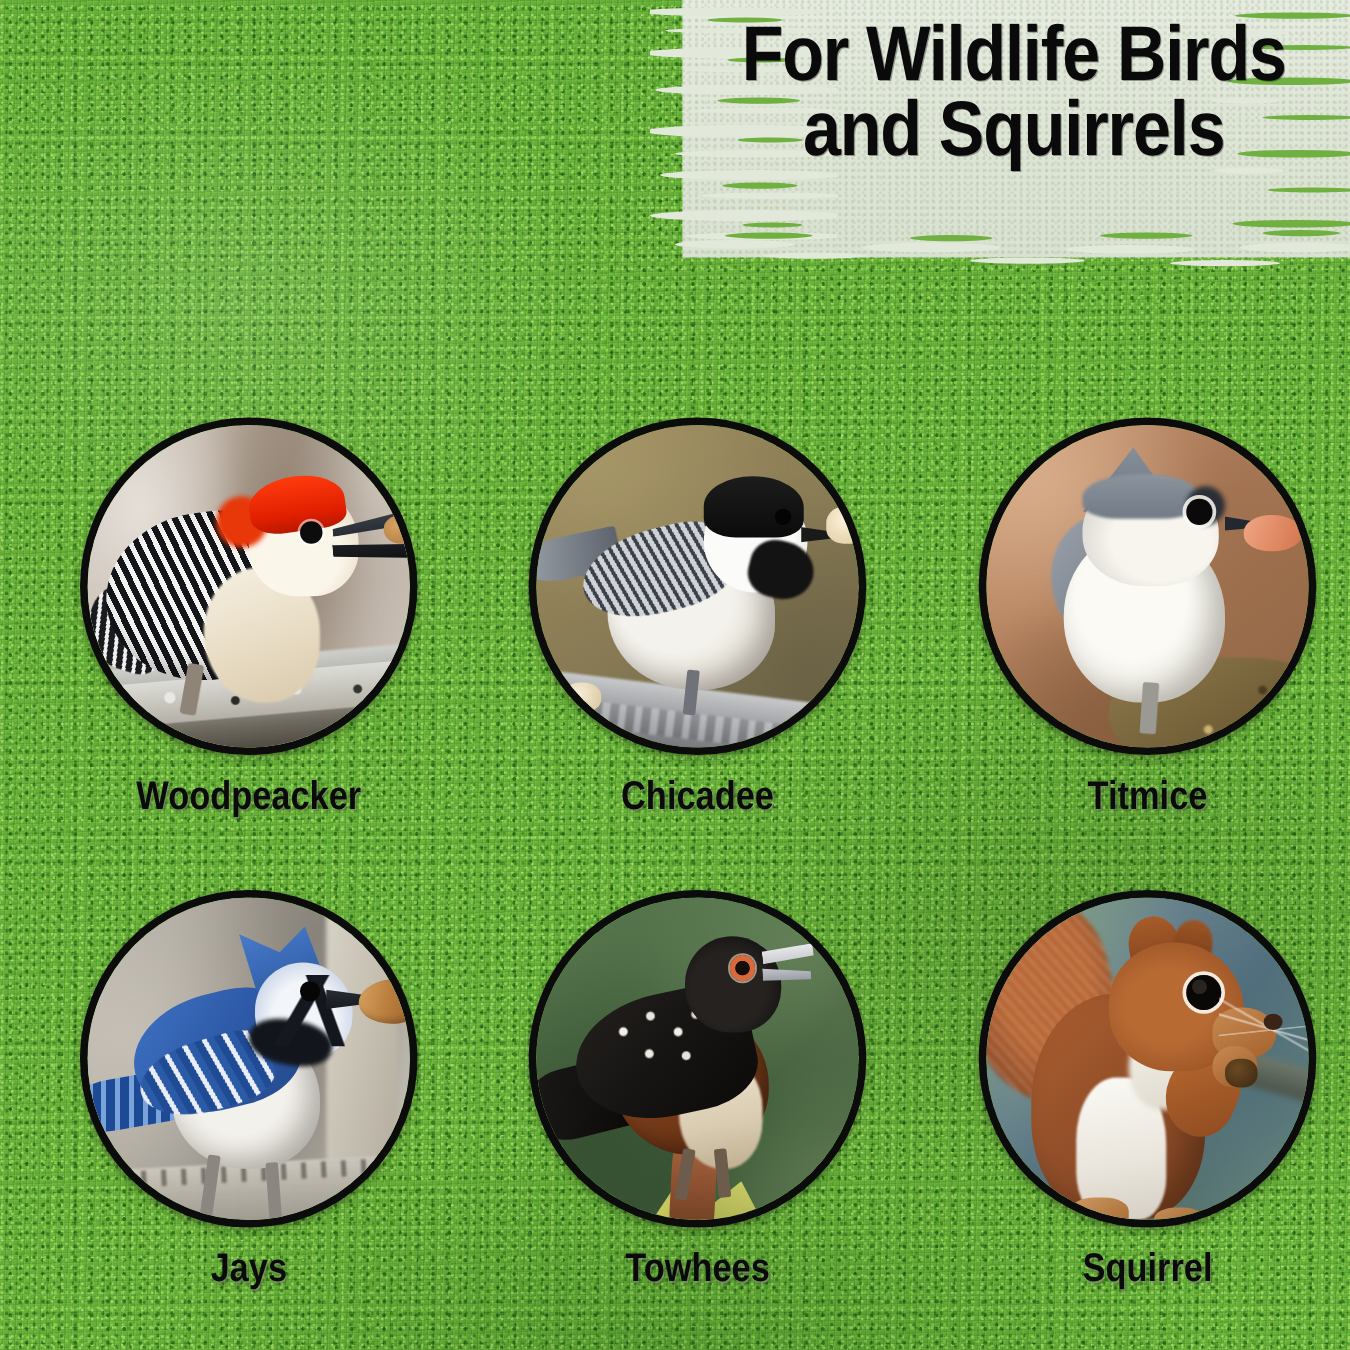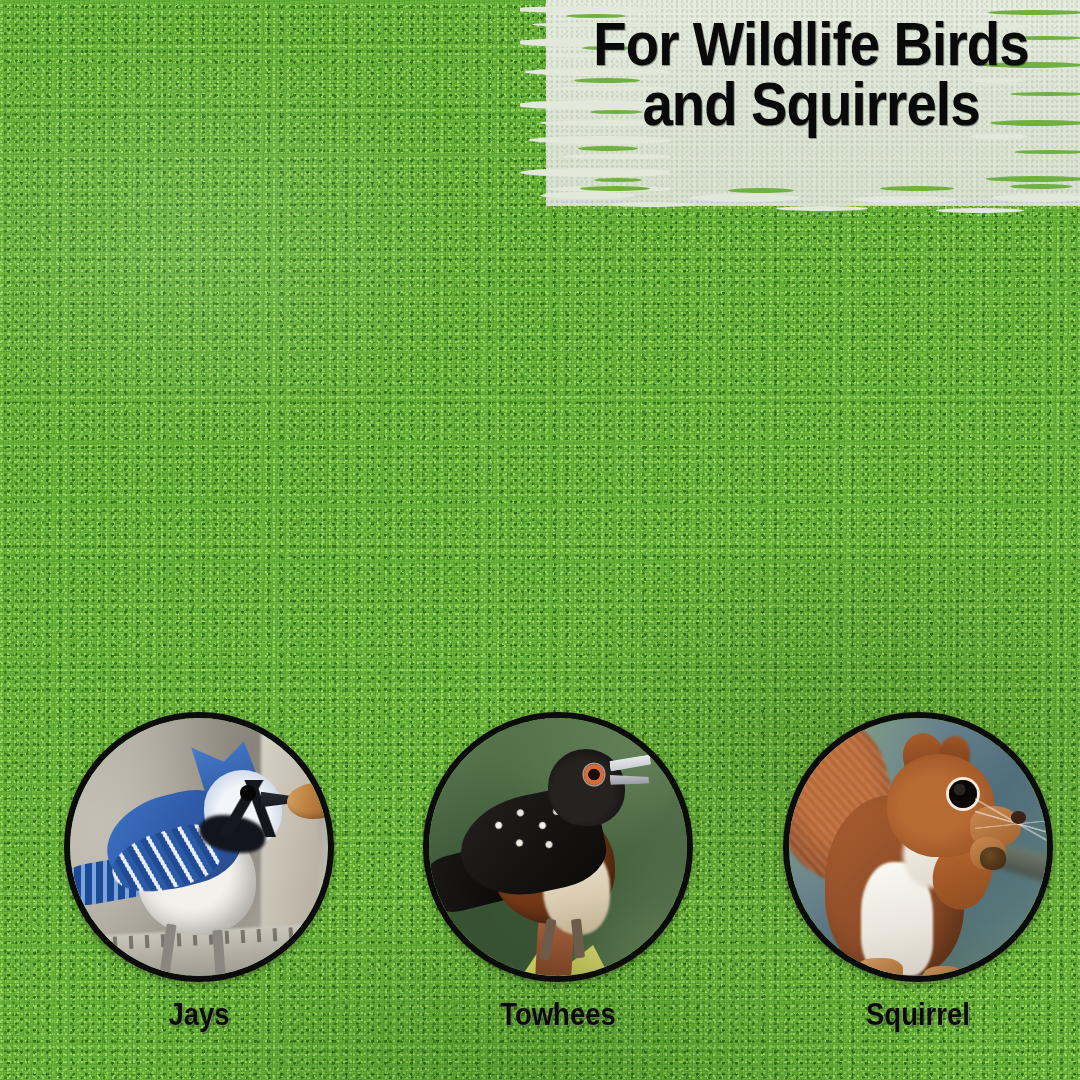--- a/index.html
+++ b/index.html
@@ -452,22 +452,86 @@
       <div class="streak" style="left:0px;top:78px;width:54px;height:5px;"></div>
       <div class="streak" style="left:0px;top:134px;width:58px;height:5px;"></div>
     </div>
 
     <div class="headline">
       <span>For Wildlife Birds</span>
       <span class="l2">and Squirrels</span>
     </div>
   </div>
 
-
-
+  <div class="cell" style="left:64px;top:334px;">
+    <div class="disc">
+      <div class="photo">
+        <div class="bg wp-bg"></div>
+        <div class="wp-blur"></div>
+        <div class="wp-perch"></div>
+        <div class="wp-perch2"></div>
+        <div class="wp-tail"></div>
+        <div class="wp-body"></div>
+        <div class="wp-belly"></div>
+        <div class="wp-leg"></div>
+        <div class="wp-head"></div>
+        <div class="wp-nape"></div>
+        <div class="wp-cap"></div>
+        <div class="wp-eye"></div>
+        <div class="wp-beak"></div>
+        <div class="wp-beak2"></div>
+        <div class="wp-nut"></div>
+      </div>
+    </div>
+    <div class="caption">Woodpeacker</div>
+  </div>
+
+  <div class="cell" style="left:423px;top:334px;">
+    <div class="disc">
+      <div class="photo">
+        <div class="bg cd-bg"></div>
+        <div class="cd-blur"></div>
+        <div class="cd-ledge"></div>
+        <div class="cd-ledge2"></div>
+        <div class="cd-nut2"></div>
+        <div class="cd-tail"></div>
+        <div class="cd-body"></div>
+        <div class="cd-wing"></div>
+        <div class="cd-leg"></div>
+        <div class="cd-head"></div>
+        <div class="cd-cap"></div>
+        <div class="cd-bib"></div>
+        <div class="cd-eye"></div>
+        <div class="cd-beak"></div>
+        <div class="cd-nut"></div>
+      </div>
+    </div>
+    <div class="caption">Chicadee</div>
+  </div>
+
+  <div class="cell" style="left:783px;top:334px;">
+    <div class="disc">
+      <div class="photo">
+        <div class="bg tm-bg"></div>
+        <div class="tm-blur"></div>
+        <div class="tm-seeds"></div>
+        <div class="tm-back"></div>
+        <div class="tm-body"></div>
+        <div class="tm-leg"></div>
+        <div class="tm-crest"></div>
+        <div class="tm-head"></div>
+        <div class="tm-cap"></div>
+        <div class="tm-mask"></div>
+        <div class="tm-eye"></div>
+        <div class="tm-beak"></div>
+        <div class="tm-nut"></div>
+      </div>
+    </div>
+    <div class="caption">Titmice</div>
+  </div>
 
   <div class="cell" style="left:423px;top:712px;">
     <div class="disc">
       <div class="photo">
         <div class="bg tw-bg"></div>
         <div class="tw-blur"></div>
         <div class="tw-leaf1"></div>
         <div class="tw-leaf2"></div>
         <div class="tw-stalk"></div>
         <div class="tw-tail"></div>

